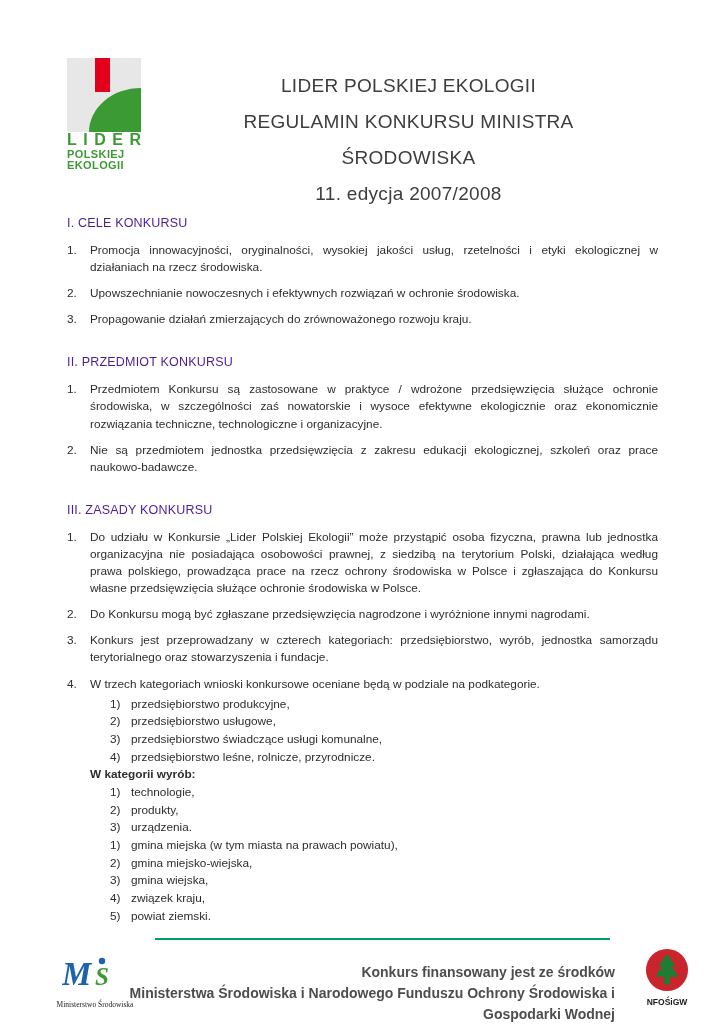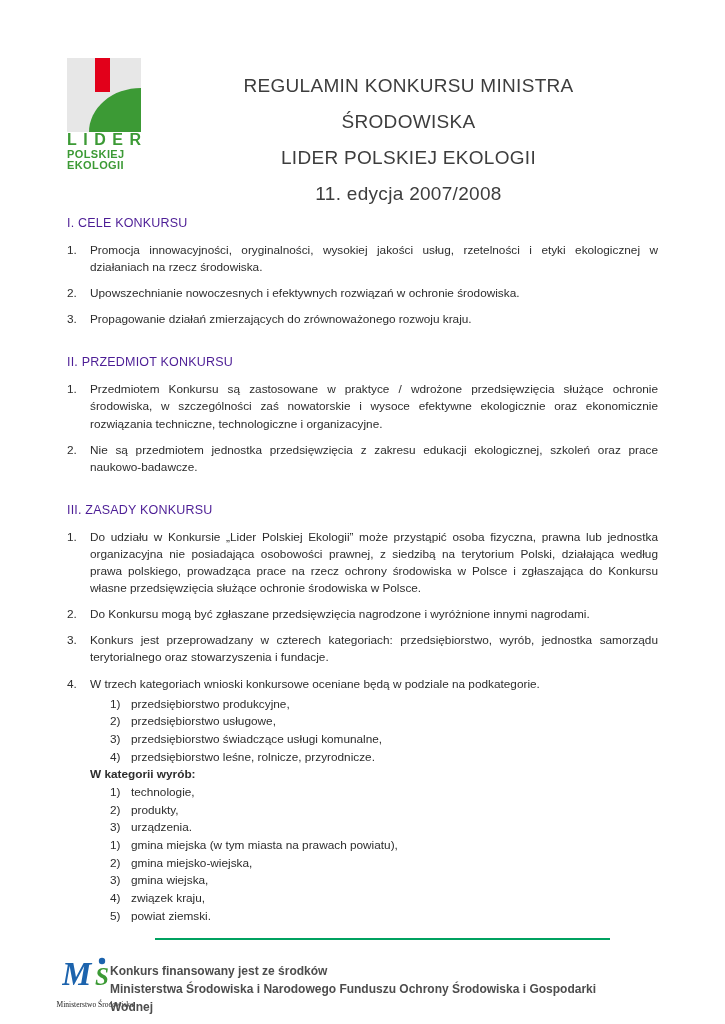--- a/index.html
+++ b/index.html
@@ -35,22 +35,22 @@
 
   .subgroup { margin-left:23px; }
   .subgroup-title { font-weight:bold; font-size:11.8px; line-height:1.5; }
   .sub-row { display:flex; margin-left:20px; font-size:11.8px; line-height:1.5; }
   .sub-num { width:21px; flex-shrink:0; }
   .sub-text { flex:1; }
 
   
   .doc-footer { position:absolute; left:0; top:930px; width:725px; height:94px; }
   .footer-rule { position:absolute; top:8px; left:155px; width:455px; height:2px; background:#00a160; }
-  .footer-text { position:absolute; top:32px; left:110px; right:110px; text-align:left;
-                 font-size:12px; font-weight:bold; color:#4d4d4d; line-height:1.5; }
+  .footer-text { position:absolute; top:32px; left:110px; right:110px; text-align:right;
+                 font-size:14px; font-weight:bold; color:#4d4d4d; line-height:1.5; }
   .ministry { position:absolute; left:28px; top:24px; width:134px; text-align:center; }
   .ministry-glyph { display:inline-block; line-height:1; }
   .ministry-label { font-size:7.5px; color:#1a1a1a; margin-top:2px; font-family:"Liberation Serif", serif; }
   .nfosigw { position:absolute; right:16px; top:18px; width:84px; text-align:center; }
   .nfosigw-label { font-size:8.5px; font-weight:bold; color:#1a1a1a; margin-top:1px; }
 </style>
 </head>
 <body>
 
 <div class="page">
@@ -61,22 +61,22 @@
         <div class="mark-red"></div>
         <div class="mark-green"></div>
       </div>
       <div class="brand-text">
         <div class="brand-line brand-lider">LIDER</div>
         <div class="brand-line">POLSKIEJ</div>
         <div class="brand-line">EKOLOGII</div>
       </div>
     </div>
     <div class="title-block">
+      <div class="title-line">LIDER POLSKIEJ EKOLOGII</div>
       <div class="title-line">REGULAMIN KONKURSU MINISTRA ŚRODOWISKA</div>
-      <div class="title-line">LIDER POLSKIEJ EKOLOGII</div>
       <div class="title-line">11. edycja 2007/2008</div>
     </div>
   </header>
 
   <main class="doc-body">
 
     <section class="section">
       <h2 class="sec-heading">I. CELE KONKURSU</h2>
       <div class="li-row">
         <span class="li-num">1.</span>
@@ -195,15 +195,24 @@
         </svg>
       </span>
       <div class="ministry-label">Ministerstwo Środowiska</div>
     </div>
 
     <div class="footer-text">
       <div>Konkurs finansowany jest ze środków</div>
       <div>Ministerstwa Środowiska i Narodowego Funduszu Ochrony Środowiska i Gospodarki Wodnej</div>
     </div>
 
+    <div class="nfosigw">
+      <span>
+        <svg width="44" height="44" viewBox="0 0 46 46" aria-hidden="true">
+          <circle cx="23" cy="23" r="22" fill="#c8262c"></circle>
+          <polygon points="23,6 14,19 18,19 11,30 20,30 20,38 26,38 26,30 35,30 28,19 32,19" fill="#1e7c34"></polygon>
+        </svg>
+      </span>
+      <div class="nfosigw-label">NFOŚiGW</div>
+    </div>
   </footer>
 
 </div>
 
 </body></html>

